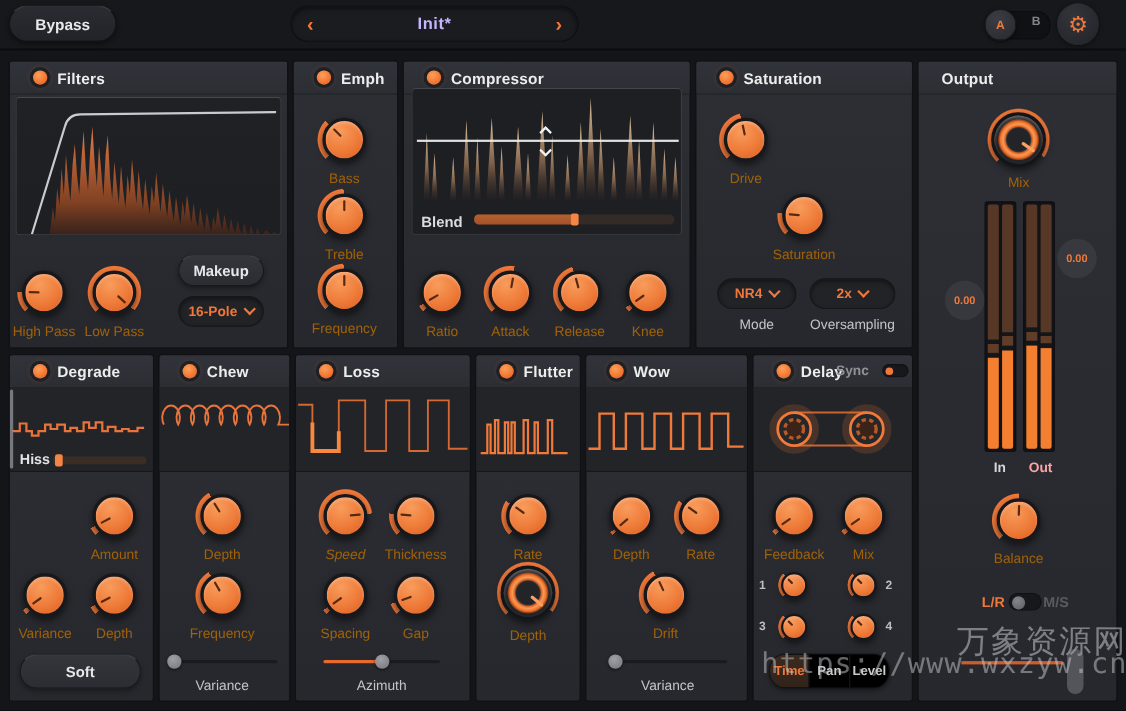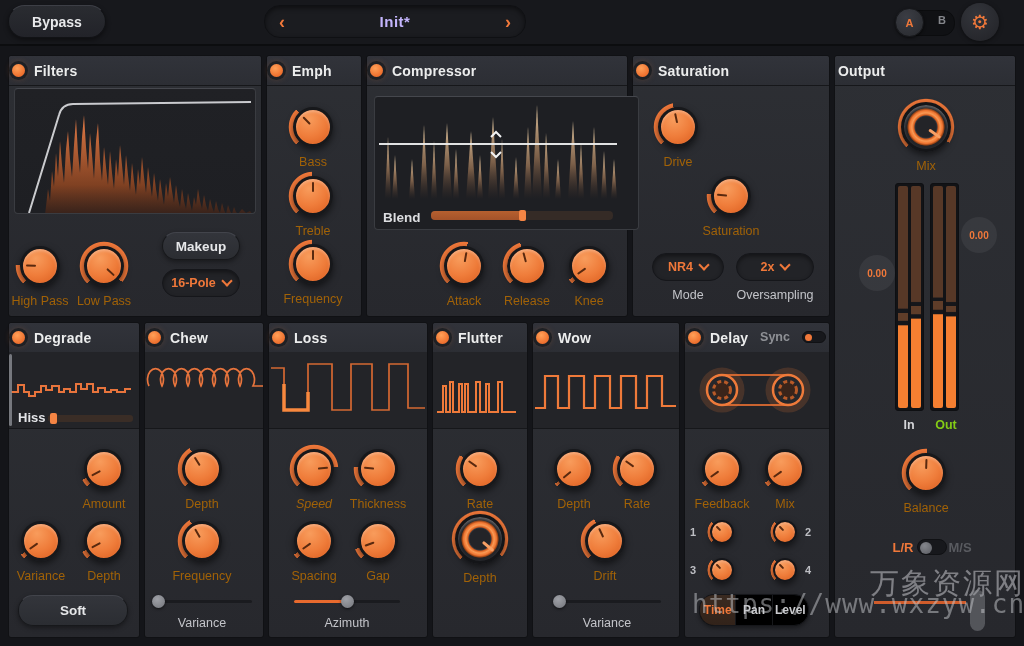--- a/index.html
+++ b/index.html
@@ -18,21 +18,21 @@
   .abB{position:absolute;left:932px;top:14px;width:20px;text-align:center;color:#84868b;font-size:11px;font-weight:bold;}
   .abA{position:absolute;left:895px;top:8px;width:27px;height:27px;border-radius:50%;
        background:radial-gradient(circle at 38% 30%,#3b3d44,#2c2e33 75%);border:1px solid #17181b;
        display:flex;align-items:center;justify-content:center;color:#f0783a;font-size:11px;font-weight:bold;box-shadow:0 1px 3px rgba(0,0,0,.6);}
   .gearbtn{position:absolute;left:961px;top:3px;width:38px;height:38px;border-radius:50%;
        background:radial-gradient(circle at 40% 32%,#33353b,#26272c 75%);display:flex;align-items:center;justify-content:center;box-shadow:0 1px 4px rgba(0,0,0,.5);}
   .gearglyph{color:#f0783a;font-size:20px;line-height:1;font-family:"DejaVu Sans",sans-serif;}
   
   .panel{position:absolute;background:linear-gradient(#2d2f34 0%,#27282d 100%);border:1px solid #101114;border-radius:3px;box-sizing:border-box;}
   .phead{position:absolute;left:0;top:0;right:0;height:30px;background:linear-gradient(#31333a,#2c2e34);
-         border-bottom:1px solid #16171a;display:flex;align-items:center;gap:9px;padding-left:3px;box-sizing:border-box;border-radius:3px 3px 0 0;}
+         border-bottom:1px solid #16171a;display:flex;align-items:center;gap:9px;padding-left:21px;box-sizing:border-box;border-radius:3px 3px 0 0;}
   .ptitle{color:#eceded;font-size:14px;font-weight:bold;letter-spacing:.2px;}
   .led{width:13px;height:13px;border-radius:50%;background:radial-gradient(circle at 40% 33%,#ffa058,#ee6f2d 70%);
        box-shadow:0 0 0 3px #1e2024,0 0 7px rgba(240,120,60,.55);flex:0 0 auto;}
   .disp{position:absolute;background:linear-gradient(#202125,#1e1f23);border:1px solid #3a3c41;border-top-color:#45474d;border-radius:4px;box-sizing:border-box;overflow:hidden;}
   .wave{position:absolute;background:#232428;border-bottom:1px solid #16171a;overflow:hidden;}
   
   .knob{position:absolute;width:80px;text-align:center;}
   .kwrap{position:relative;width:50px;height:50px;margin:0 auto;}
   .arc{position:absolute;inset:0;border-radius:50%;
        background:conic-gradient(from 225deg,#f0783a var(--arc,0%),rgba(0,0,0,0) var(--arc,0%));
@@ -242,21 +242,21 @@
   <div class="knob" style="left:273px;top:239px;--rot:0deg;--arc:37%;">
     <div class="kwrap">
         <div class="arc"></div>
         <div class="kcap">
           <div class="ind"></div>
         </div>
       </div>
     <div class="klabel">Frequency</div>
     </div>
 
-  <div class="disp" style="left:374px;top:96px;width:265px;height:134px;background:#1e1f23;">
+  <div class="disp" style="left:374px;top:80px;width:246px;height:134px;background:#1e1f23;">
     <svg width="246" height="112">
       <defs>
           <linearGradient id="gw" x1="0" y1="0" x2="0" y2="1">
         <stop offset="0" stop-color="#edd2aa" stop-opacity=".95"></stop>
             <stop offset=".55" stop-color="#c89468" stop-opacity=".55"></stop>
             <stop offset="1" stop-color="#6a4630" stop-opacity="0"></stop>
           </linearGradient>
         </defs>
       <g fill="url(#gw)">
         <path d="M10,102 L13,40 L16,102Z"></path>
@@ -284,20 +284,29 @@
       <rect x="4" y="46" width="238" height="2" fill="#eceded" opacity=".95"></rect>
       <path d="M116,40 l5,-5 l5,5" stroke="#f2f3f4" stroke-width="2" fill="none"></path>
       <path d="M116,55 l5,5 l5,-5" stroke="#f2f3f4" stroke-width="2" fill="none"></path>
     </svg>
     <div style="position:absolute;left:8px;top:113px;font-size:13.5px;font-weight:bold;color:#dcdde0;">Blend</div>
     <div style="position:absolute;left:56px;top:114px;width:182px;height:9px;border-radius:4px;background:#352b26;">
       <div style="position:absolute;left:0;top:0;width:89px;height:9px;border-radius:4px 0 0 4px;background:linear-gradient(#b6602f,#a3522a);"></div>
       <div style="position:absolute;left:88px;top:-1px;width:7px;height:11px;border-radius:2px;background:#f58544;"></div>
     </div>
   </div>
+  <div class="knob" style="left:362px;top:241px;--rot:-120deg;--arc:4%;">
+    <div class="kwrap">
+        <div class="arc"></div>
+        <div class="kcap">
+          <div class="ind"></div>
+        </div>
+      </div>
+    <div class="klabel">Ratio</div>
+    </div>
   <div class="knob" style="left:424px;top:241px;--rot:10deg;--arc:40%;">
     <div class="kwrap">
         <div class="arc"></div>
         <div class="kcap">
           <div class="ind"></div>
         </div>
       </div>
     <div class="klabel">Attack</div>
     </div>
   <div class="knob" style="left:487px;top:241px;--rot:-15deg;--arc:33%;">
@@ -365,21 +374,21 @@
     <div class="mbar" style="background:linear-gradient(180deg,#573827 0%,#573827 50%,#15161a 50.5%,#15161a 52%,#5f3d29 52%,#5f3d29 55.5%,#15161a 56%,#15161a 57.5%,#f57f31 58%,#f57f31 100%);"></div>
     <div class="mbar" style="background:linear-gradient(180deg,#573827 0%,#573827 52%,#15161a 52.5%,#15161a 54%,#5f3d29 54%,#5f3d29 56.5%,#15161a 57%,#15161a 58.5%,#f57f31 59%,#f57f31 100%);"></div>
   </div>
   <div class="bubble" style="left:859px;top:255px;">
       <span>0.00</span>
     </div>
   <div class="bubble" style="left:961px;top:217px;">
       <span>0.00</span>
     </div>
   <div class="slabel" style="left:889px;top:418px;width:40px;font-weight:bold;color:#d5d6d9;">In</div>
-  <div class="slabel" style="left:926px;top:418px;width:40px;font-weight:bold;color:#84cc16;">Out</div>
+  <div class="slabel" style="left:926px;top:418px;width:40px;font-weight:bold;color:#fca5a5;">Out</div>
   <div class="knob" style="left:886px;top:448px;--rot:2deg;--arc:38%;">
     <div class="kwrap">
         <div class="arc"></div>
         <div class="kcap">
           <div class="ind"></div>
         </div>
       </div>
     <div class="klabel">Balance</div>
     </div>
   <div class="slabel" style="left:883px;top:540px;width:40px;color:#f0783a;font-weight:bold;font-size:13px;">L/R</div>

